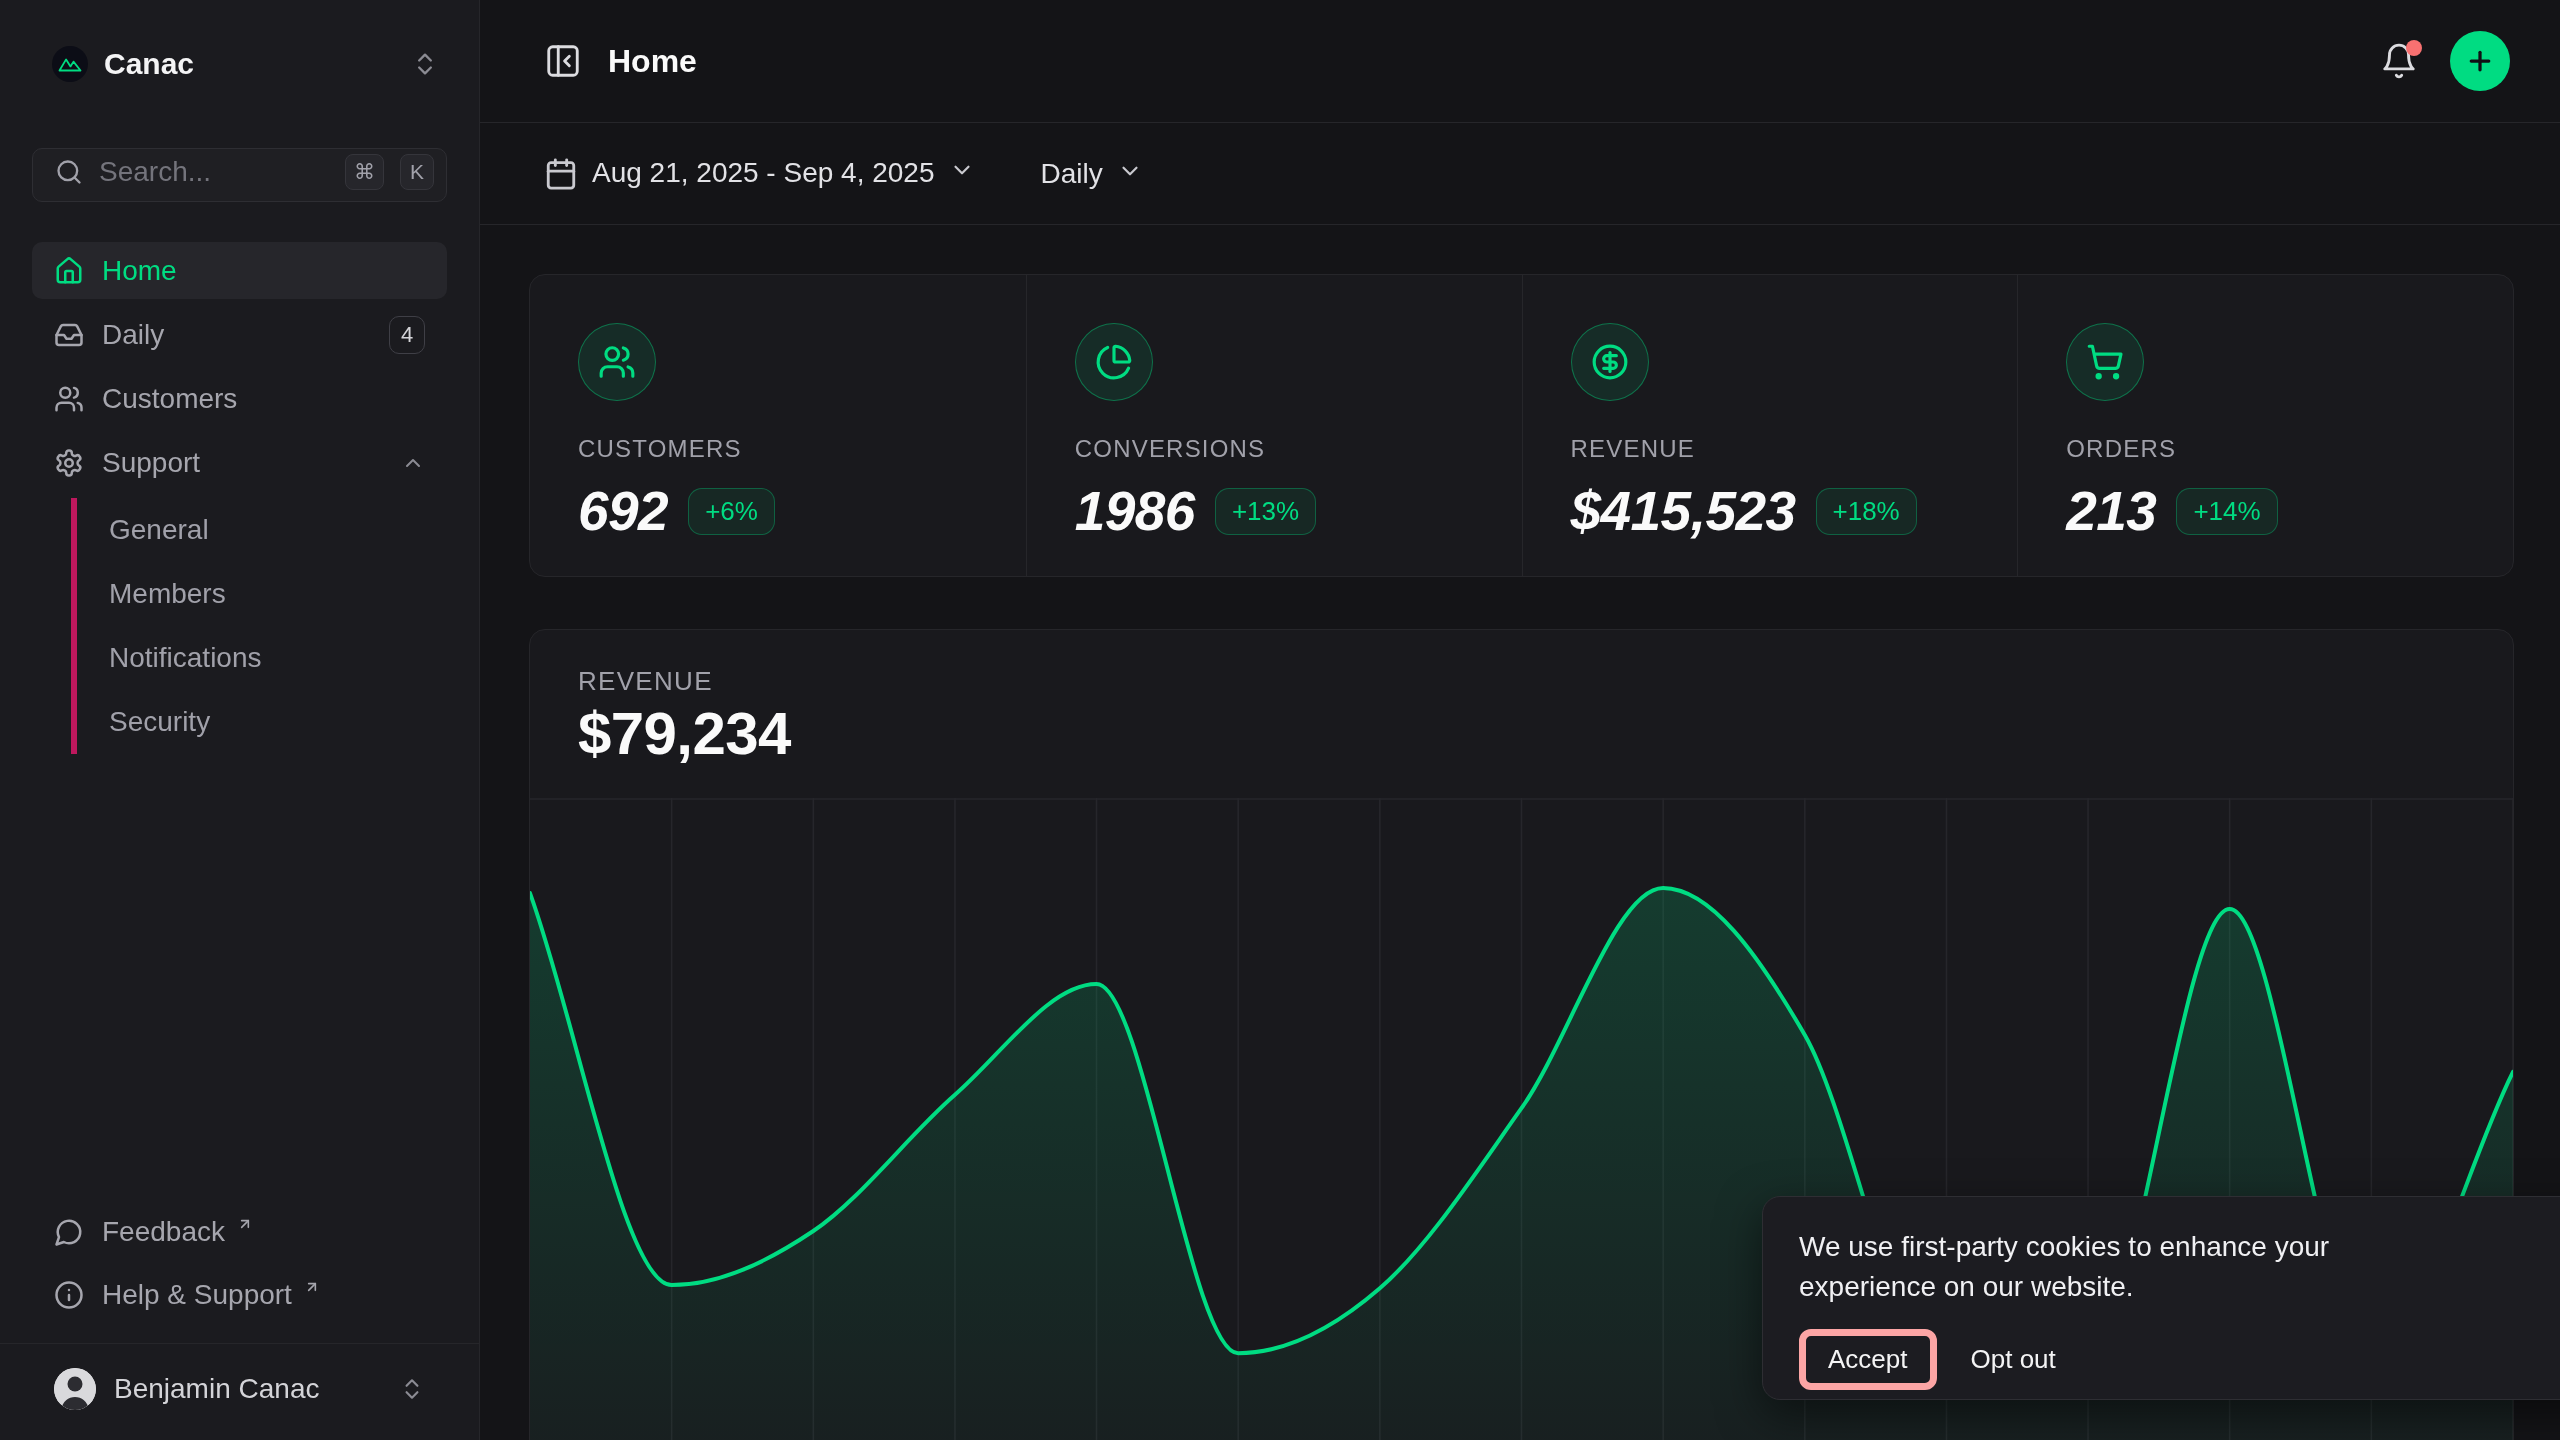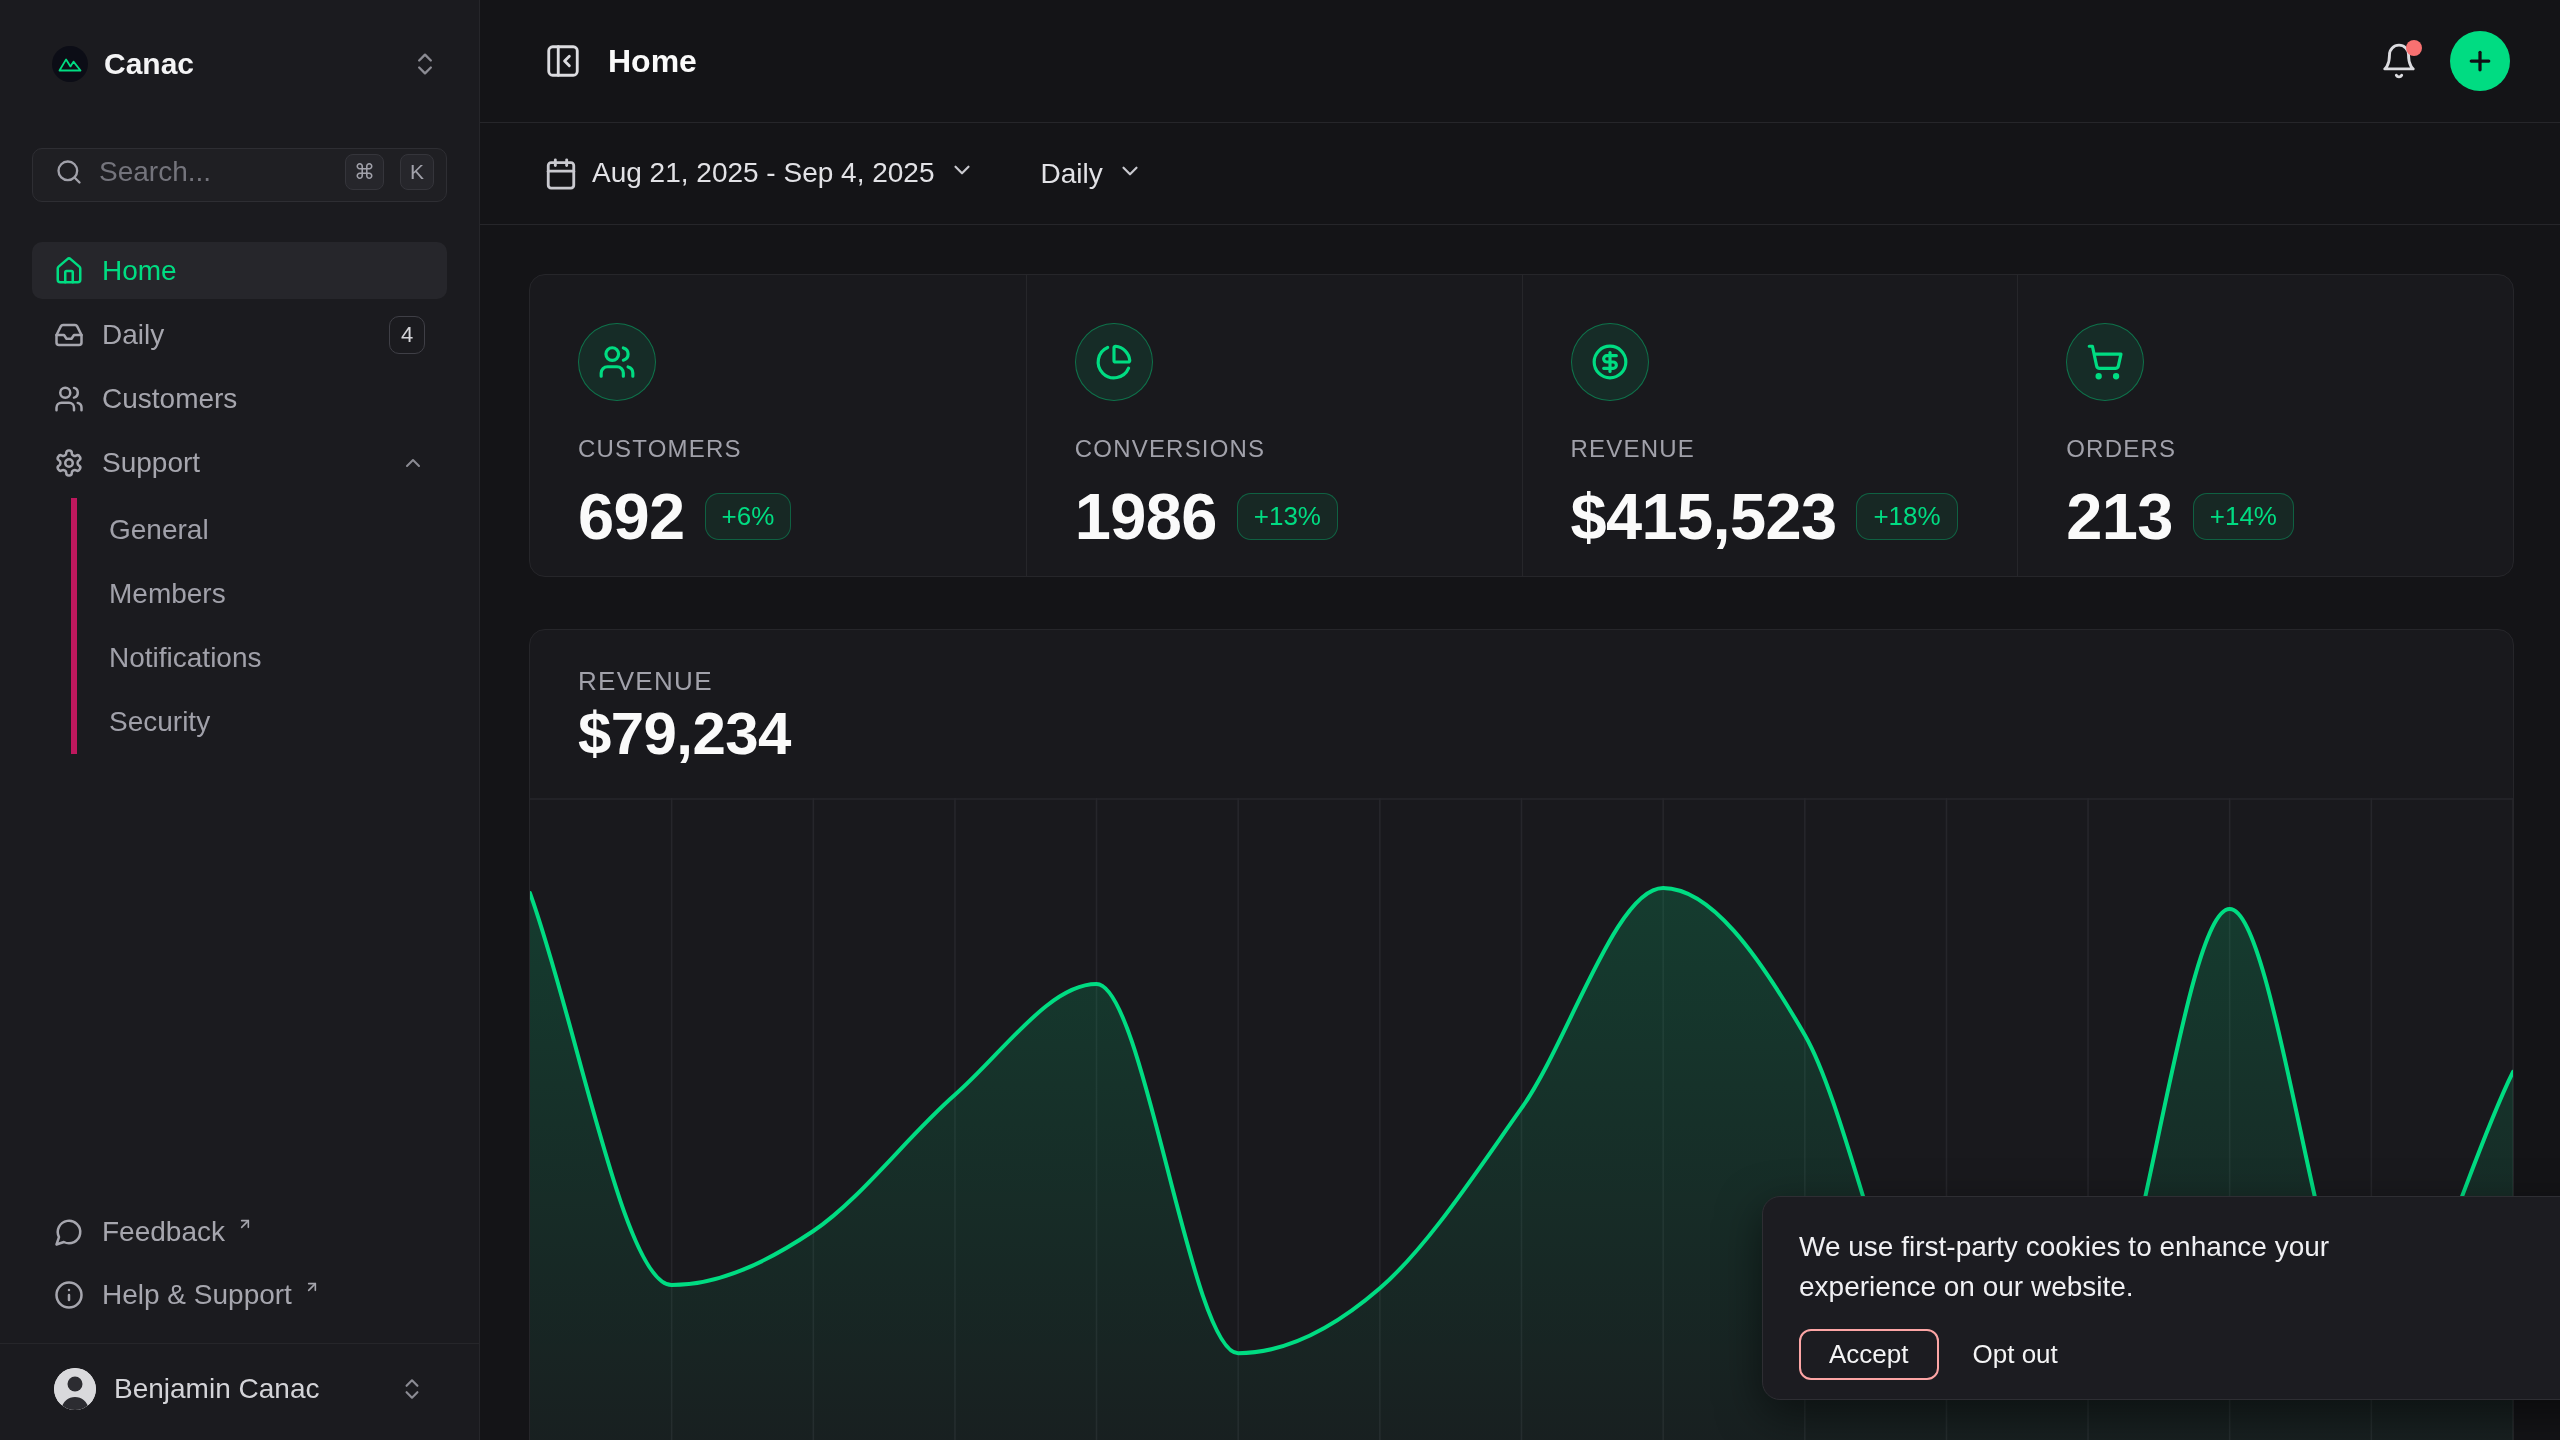--- a/index.html
+++ b/index.html
@@ -120,21 +120,21 @@
   }
   .stat { padding:48px 0 0 48px; }
   .stat + .stat { border-left:1px solid #26262a; }
   .stat-ico {
     width:78px; height:78px; border-radius:50%;
     background:rgba(0,220,130,.10); border:1px solid rgba(0,220,130,.40);
     display:flex; align-items:center; justify-content:center; color:#00dc82;
   }
   .stat-label { margin-top:34px; font-size:24px; font-weight:500; letter-spacing:.05em; color:#a1a1aa; }
   .stat-valrow { margin-top:16px; display:flex; align-items:center; gap:20px; }
-  .stat-value { font-size:65px; font-weight:700; color:#fafafa; letter-spacing:-0.01em; }
+  .stat-value { font-size:55px; font-weight:700; color:#fafafa; letter-spacing:-0.01em;font-style:italic; }
   .delta-badge {
     padding:7px 16px; border-radius:14px; font-size:26px; font-weight:500;
     color:#00dc82; background:rgba(0,220,130,.08); border:1px solid rgba(0,220,130,.32);
   }
 
   .chart-card {
     margin-top:52px; background:#19191d; border:1px solid #26262a;
     border-radius:16px; height:840px; overflow:hidden;
   }
   .chart-head { padding:36px 48px 0; }
@@ -146,21 +146,21 @@
   
   .cookie-banner {
     position:fixed; left:1762px; top:1196px; width:852px; height:204px;
     background:#1c1c21; border:1px solid #2e2e33; border-radius:18px;
     box-shadow:0 14px 44px rgba(0,0,0,.5); padding:30px 36px; z-index:50;
   }
   .cookie-msg { font-size:28px; line-height:40px; color:#f0f0f3; max-width:580px; }
   .cookie-actions { margin-top:22px; display:flex; align-items:center; gap:34px; }
   .accept-btn {
     font:400 26px "Liberation Sans",sans-serif; color:#f4f4f5; background:transparent;
-    border:2px solid #fca5a5; border-radius:12px; padding:8px 28px; cursor:pointer;
+    border:7px solid #fca5a5; border-radius:12px; padding:8px 22px; cursor:pointer;
   }
   .optout-btn {
     font:400 26px "Liberation Sans",sans-serif; color:#f4f4f5; background:none;
     border:none; cursor:pointer; padding:8px 0;
   }
 </style>
 </head>
 <body>
 
 <aside class="sidebar">

